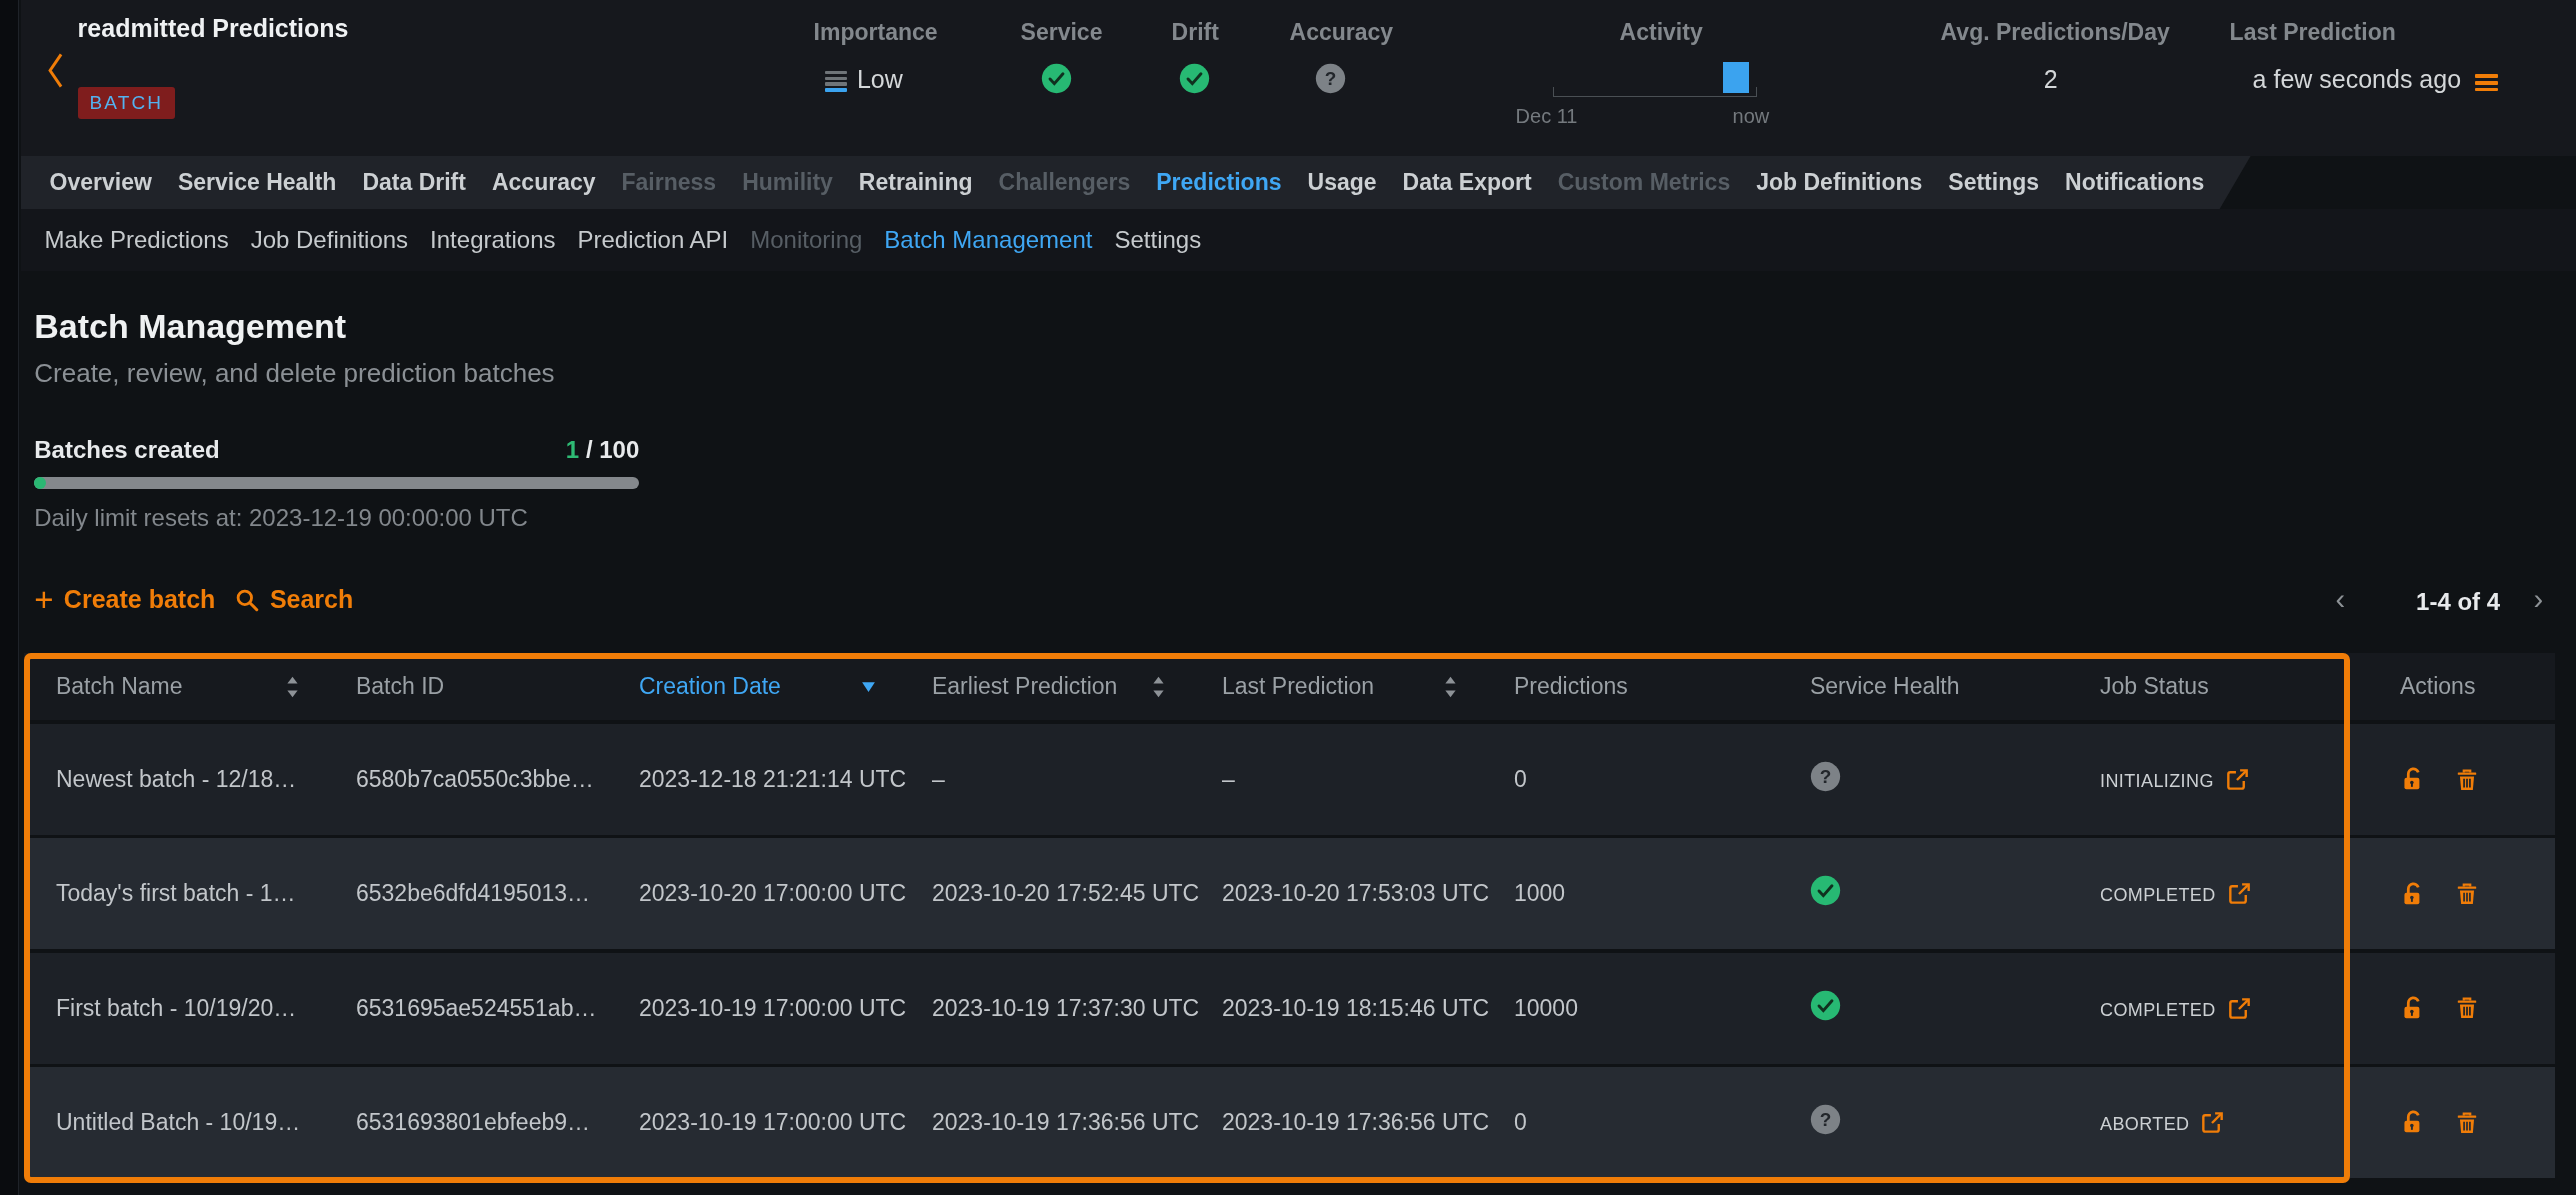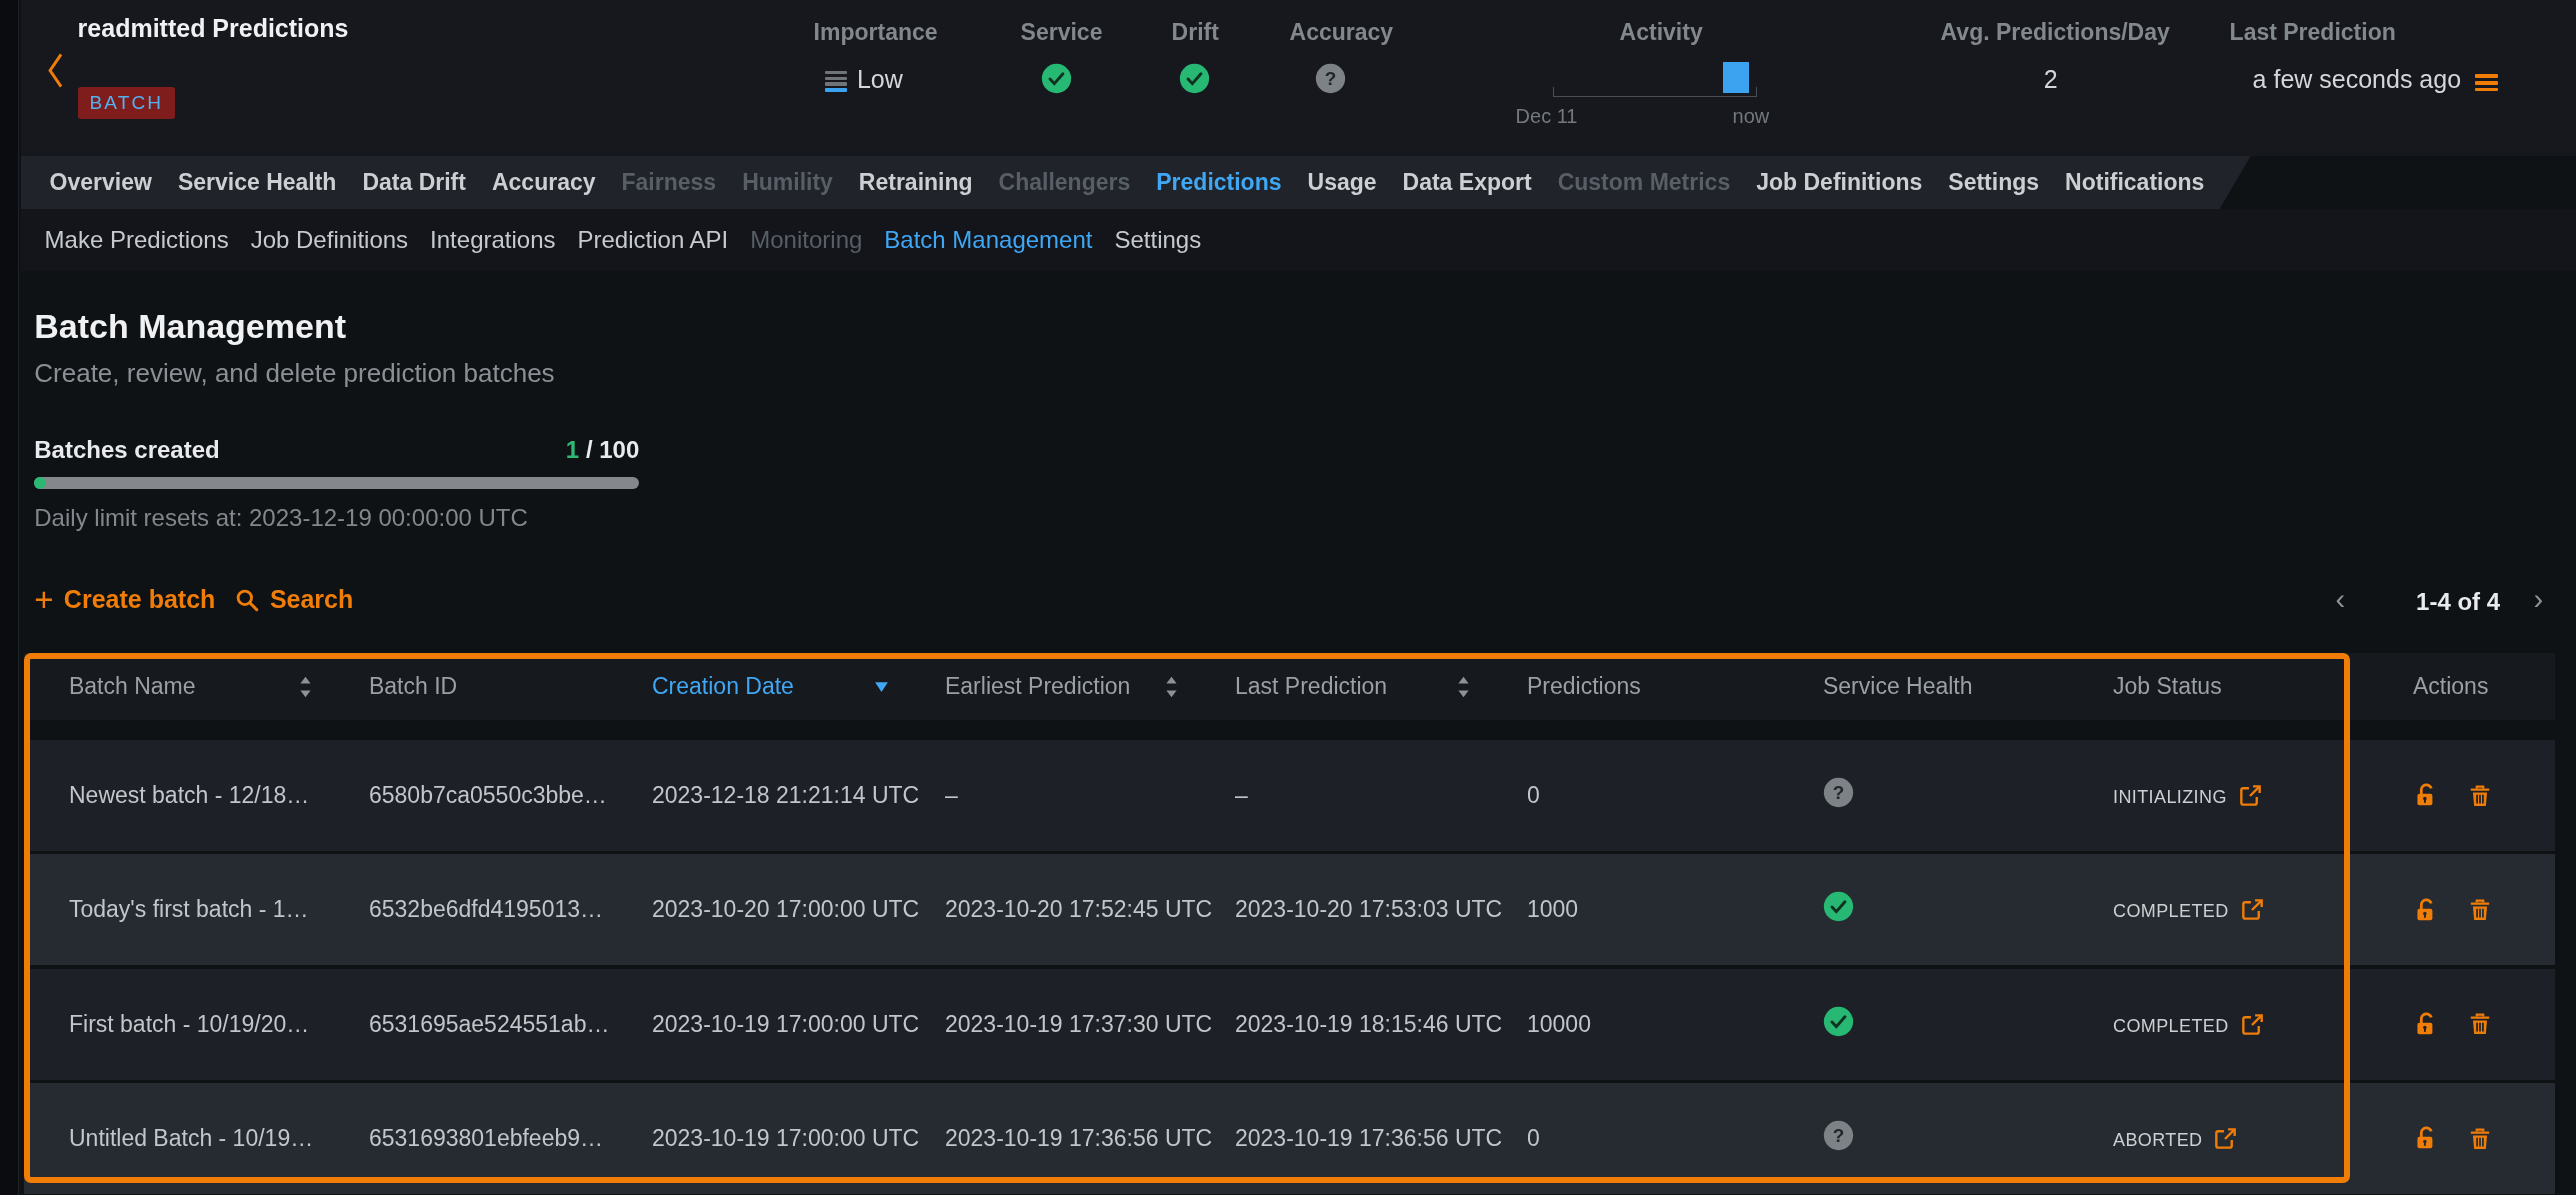--- a/index.html
+++ b/index.html
@@ -57,29 +57,29 @@
   .tool{position:absolute;top:314px;display:flex;align-items:center;gap:10.3px;color:#f07d08;
     font-size:25px;font-weight:700;cursor:pointer;}
   .tool .plus{font-size:33px;font-weight:400;line-height:24px;}
   .pag-chevron{position:absolute;top:314px;font-size:29px;color:#8d9296;cursor:pointer;line-height:29px;}
   .pag-range{position:absolute;top:317px;left:2375px;width:125px;text-align:center;
     font-size:24px;font-weight:700;color:#e8eaec;}
 
   
   .btable{position:absolute;left:3.4px;top:382px;width:2531px;height:530px;}
   .trow{display:grid;grid-template-columns:300px 283px 293px 290px 292px 296px 290px 250px 206px;
-    padding-left:45px;align-items:center;}
+    padding-left:32px;align-items:center;}
   .thead{height:67px;background:#16191e;}
   .th{display:flex;align-items:center;justify-content:space-between;padding-right:55px;
     font-size:23px;color:#9aa0a5;}
   .th.nosort{justify-content:flex-start;}
   .th.sorted{color:#3fa7f4;cursor:pointer;}
   .th.sortable{cursor:pointer;}
   .tbody .trow{height:111px;margin-top:3.4px;}
-  .tbody .trow:first-child{margin-top:20px;}
+  .tbody .trow:first-child{margin-top:4px;}
   .row-dark{background:#1d2127;}
   .row-light{background:#262b32;}
   .td{font-size:23px;color:#c2c6ca;white-space:nowrap;overflow:hidden;}
   .td.status{display:flex;align-items:flex-end;gap:11px;font-size:18px;letter-spacing:0.4px;color:#ccd0d3;}
   .td.actions{display:flex;align-items:center;gap:27.4px;padding-left:50px;}
   .icon-btn{cursor:pointer;display:inline-flex;}
   .frame{position:absolute;left:0;top:0;width:2326px;height:530px;border:6.9px solid #f07d08;
     border-radius:6.9px;pointer-events:none;z-index:5;}
 </style>
 </head>

